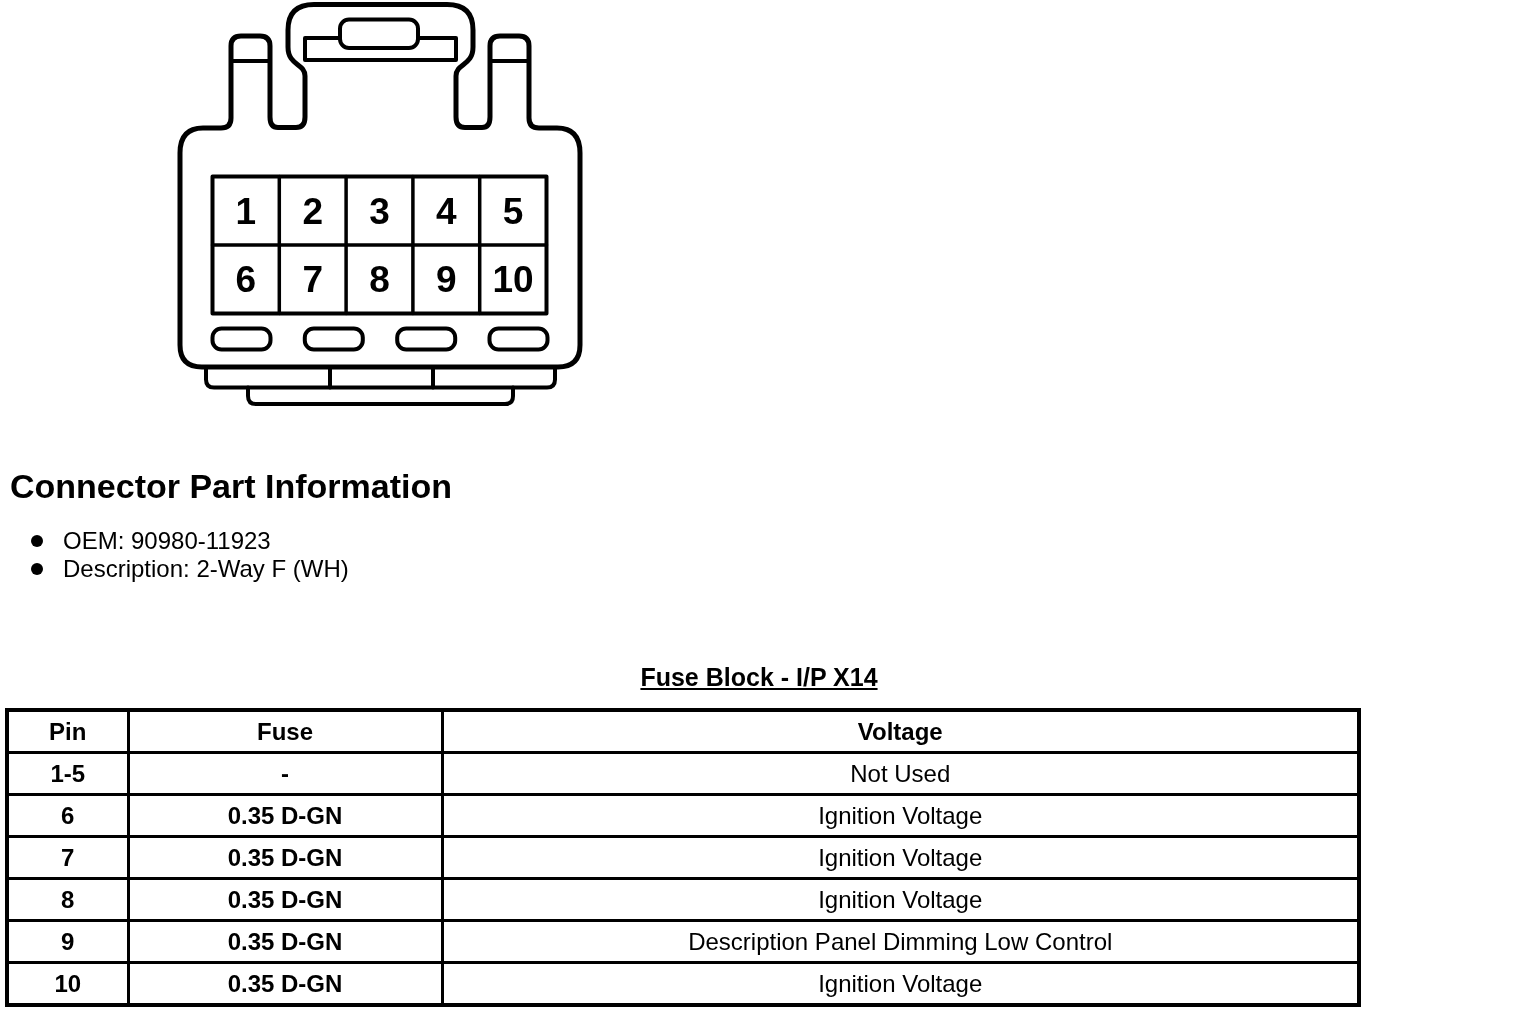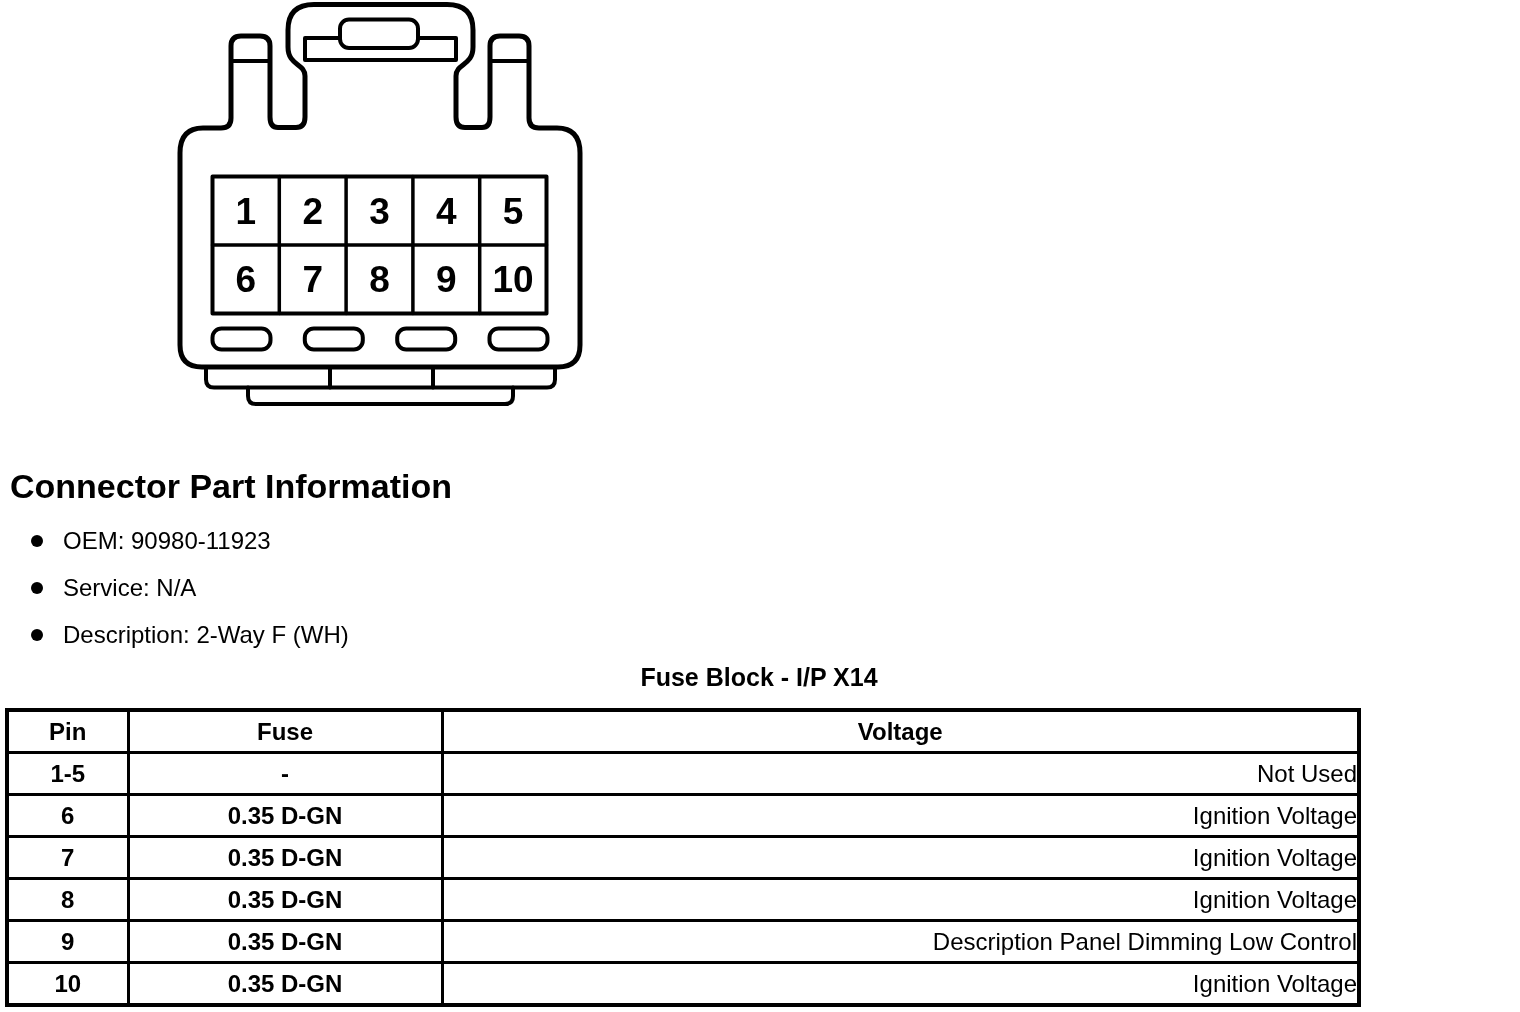--- a/index.html
+++ b/index.html
@@ -31,21 +31,21 @@
     font-weight: bold;
     line-height: 30px;
     white-space: nowrap;
   }
   .bullet-list {
     position: absolute;
     left: 31px;
     top: 529px;
     display: flex;
     flex-direction: column;
-    gap: 23px;
+    gap: 4px;
   }
   .bullet-row {
     display: flex;
     align-items: center;
     height: 24px;
     font-size: 24px;
     white-space: nowrap;
   }
   .bullet-dot {
     width: 12px;
@@ -57,20 +57,21 @@
   }
   .table-title {
     position: absolute;
     left: 5px;
     top: 662px;
     width: 1508px;
     text-align: center;
     font-size: 25px;
     font-weight: bold;
     line-height: 30px;
+    text-decoration: underline;
   }
   table.pin-table {
     position: absolute;
     left: 5px;
     top: 708px;
     width: 1356px;
     border-collapse: collapse;
     border: 4px solid #000000;
     table-layout: fixed;
   }
@@ -79,21 +80,21 @@
     border: 3px solid #000000;
     height: 39px;
     padding: 0;
     font-size: 24px;
     vertical-align: middle;
     overflow: hidden;
     white-space: nowrap;
   }
   table.pin-table th { font-weight: bold; text-align: center; }
   td.cell-pin, td.cell-wire { text-align: center; font-weight: bold; }
-  td.cell-func { text-align: right; padding-left: 5px; margin-top: 48px; }
+  td.cell-func { text-align: center; padding-left: 5px; margin-top: 48px; }
 </style>
 </head>
 <body>
 
 <div class="page">
 
   <svg class="connector-svg" width="620" height="412" viewBox="0 0 620 412" fill="none" stroke="#000000" stroke-linejoin="round" stroke-linecap="round">
 
     <path fill="#ffffff" stroke-width="5" d="
       M 180 153
@@ -173,24 +174,20 @@
 
   <div class="section-heading">Connector Part Information</div>
 
   <div class="bullet-list">
     <div class="bullet-row">
       <span class="bullet-dot"></span>
       <span>OEM: 90980-11923</span>
     </div>
     <div class="bullet-row">
       <span class="bullet-dot"></span>
-      <span>Service: N/A</span>
-    </div>
-    <div class="bullet-row">
-      <span class="bullet-dot"></span>
       <span>Description: 2-Way F (WH)</span>
     </div>
   </div>
 
   <div class="table-title">Fuse Block - I/P X14</div>
 
   <table class="pin-table">
     <colgroup>
       <col style="width:121px">
       <col style="width:314px">

